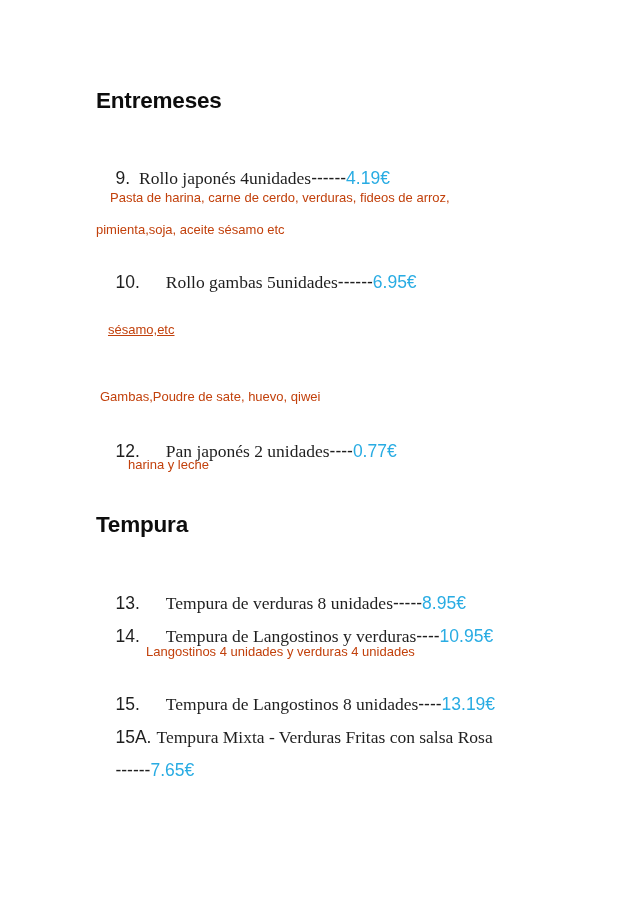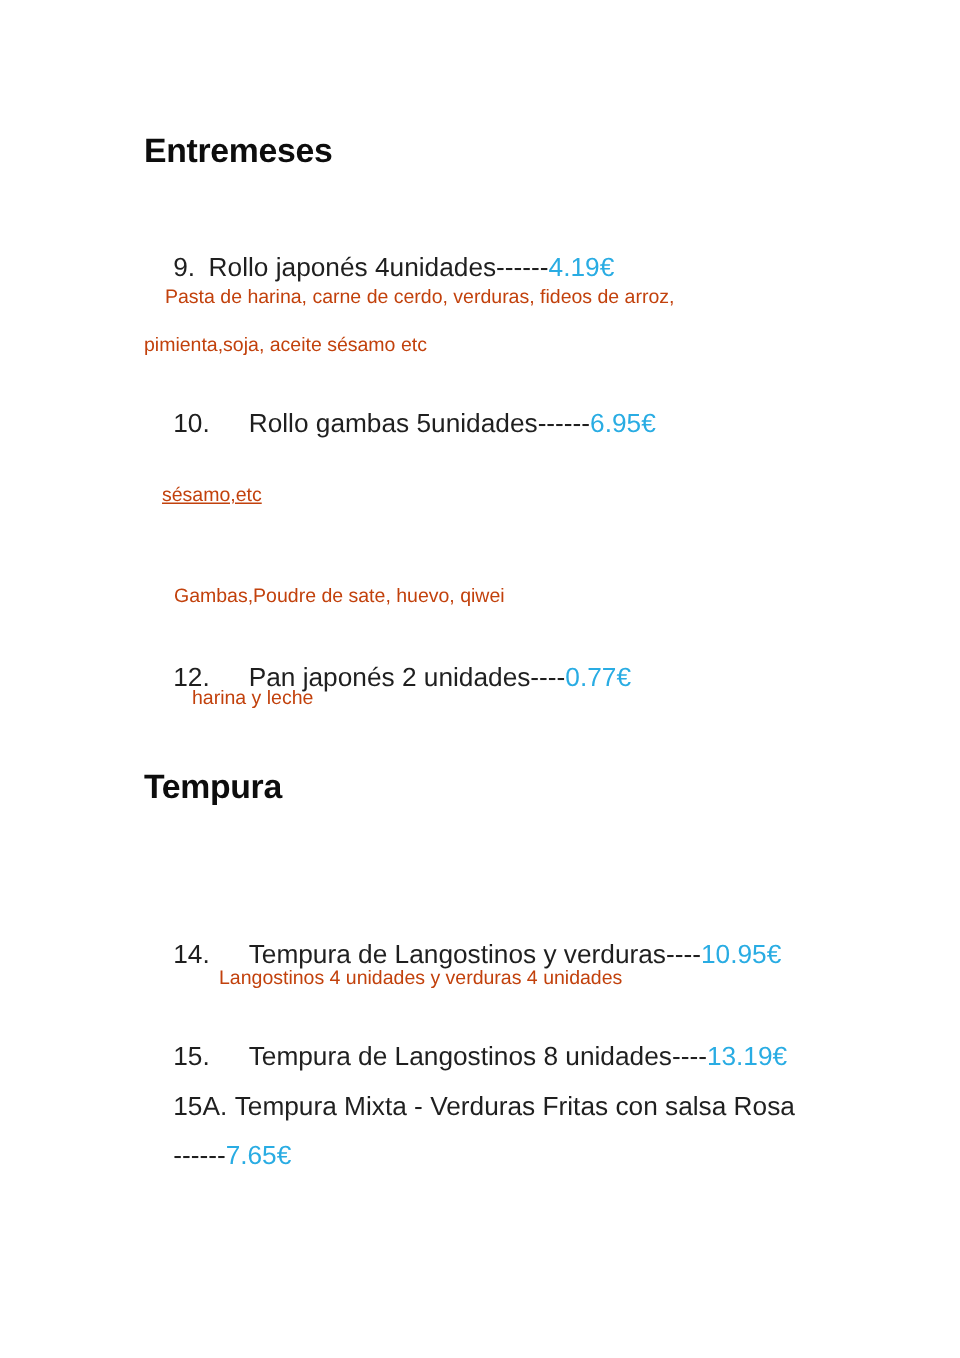--- a/index.html
+++ b/index.html
@@ -37,20 +37,21 @@
     font-weight: normal;
     color: #1f1f1f;
     white-space: pre;
     line-height: 1.0;
   }
   .item-num {
     color: #1f1f1f;
   }
   .item-name {
     color: #1f1f1f;
+    font-family: Liberation Serif, serif;
   }
   .dots {
     color: #1f1f1f;
     letter-spacing: 0px;
   }
   .price {
     color: #29ace3;
   }
   .desc-line {
     font-size: 13px;
@@ -75,29 +76,32 @@
     <span class="item-num">9.</span><span style="display:inline-block; width:9px;"></span><span class="item-name">Rollo japonés 4unidades</span><span class="dots">------</span><span class="price">4.19€</span>
   </div>
   <div class="abs desc-line" style="left:110px; top:191px;">Pasta de harina, carne de cerdo, verduras, fideos de arroz,</div>
   <div class="abs desc-line" style="left:96px; top:223px;">pimienta,soja, aceite sésamo etc</div>
 
   <div class="abs item-line" style="left:96px; top:256px;">
     <span class="item-num">10.</span><span style="display:inline-block; width:26px;"></span><span class="item-name">Rollo gambas 5unidades</span><span class="dots">------</span><span class="price">6.95€</span>
   </div>
   <div class="abs desc-line" style="left:108px; top:323px;text-decoration:underline;">sésamo,etc</div>
 
-  <div class="abs desc-line" style="left:116px; top:390px;">Gambas,Poudre de sate, huevo, qiwei</div>
+  <div class="abs desc-line" style="left:100px; top:390px;">Gambas,Poudre de sate, huevo, qiwei</div>
 
   <div class="abs item-line" style="left:96px; top:425px;">
     <span class="item-num">12.</span><span style="display:inline-block; width:26px;"></span><span class="item-name">Pan japonés 2 unidades</span><span class="dots">----</span><span class="price">0.77€</span>
   </div>
   <div class="abs desc-line" style="left:128px; top:458px;">harina y leche</div>
 
   <div class="abs section-heading" style="left:96px; top:512px;">Tempura</div>
 
+  <div class="abs item-line" style="left:96px; top:577px;">
+    <span class="item-num">13.</span><span style="display:inline-block; width:26px;"></span><span class="item-name">Tempura de verduras 8 unidades</span><span class="dots">-----</span><span class="price">8.95€</span>
+  </div>
 
   <div class="abs item-line" style="left:96px; top:610px;">
     <span class="item-num">14.</span><span style="display:inline-block; width:26px;"></span><span class="item-name">Tempura de Langostinos y verduras</span><span class="dots">----</span><span class="price">10.95€</span>
   </div>
   <div class="abs desc-line" style="left:146px; top:645px;">Langostinos 4 unidades y verduras 4 unidades</div>
 
   <div class="abs item-line" style="left:96px; top:678px;">
     <span class="item-num">15.</span><span style="display:inline-block; width:26px;"></span><span class="item-name">Tempura de Langostinos 8 unidades</span><span class="dots">----</span><span class="price">13.19€</span>
   </div>
 

